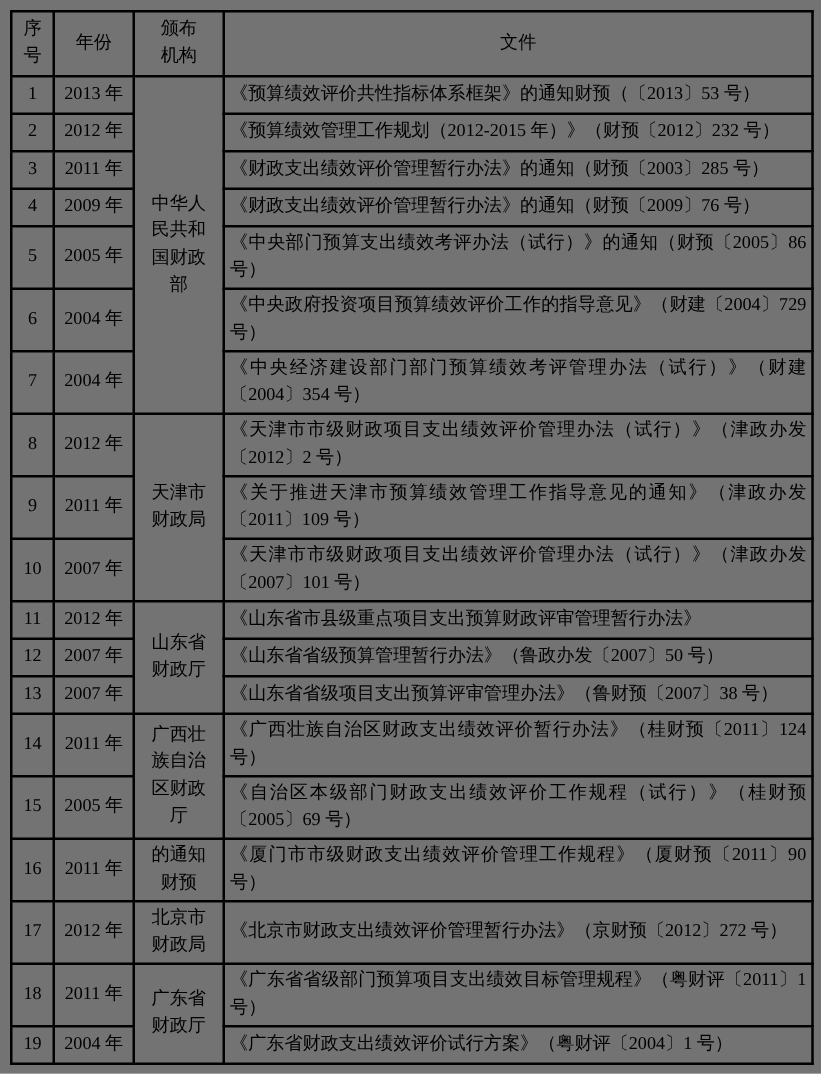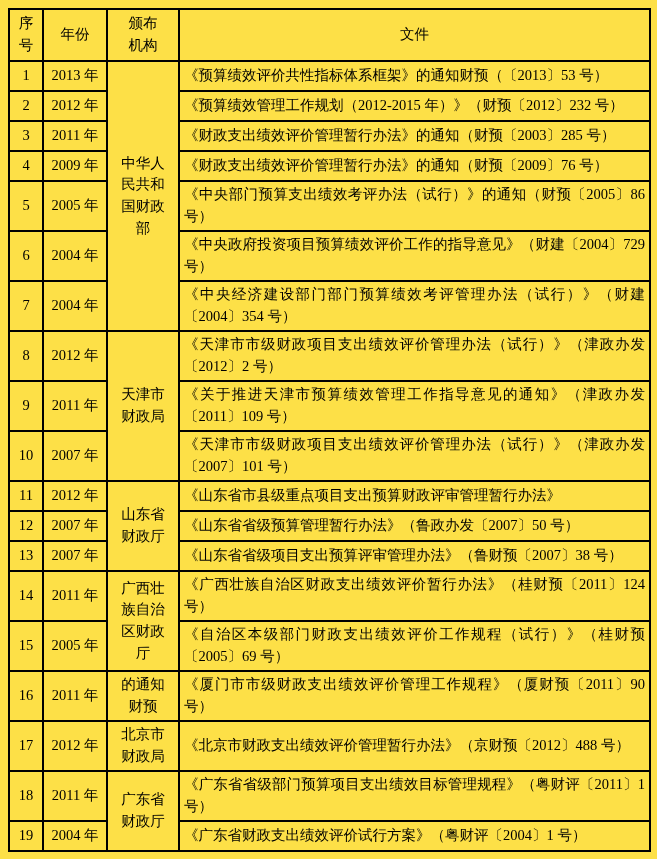--- a/index.html
+++ b/index.html
@@ -3,21 +3,21 @@
 <meta charset="utf-8">
 <style>
   html, body {
     margin: 0;
     padding: 0;
     background: #ffffff;
   }
   .page {
     width: 657px;
     height: 859px;
-    background: #fde047;
+    background: #737373;
     box-sizing: border-box;
     padding: 8px;
     font-family: "Liberation Serif", "DejaVu Serif", serif;
     color: #000000;
   }
   table.reg-table {
     border-collapse: collapse;
     table-layout: fixed;
     width: 641px;
     font-size: 14.5px;
@@ -154,21 +154,21 @@
       <tr class="row-d">
         <td class="c-no">16</td>
         <td class="c-year">2011 年</td>
         <td class="c-agency"><span class="agency-inner">的通知财预</span></td>
         <td class="c-doc">《厦门市市级财政支出绩效评价管理工作规程》（厦财预〔2011〕90 号）</td>
       </tr>
       <tr class="row-d">
         <td class="c-no">17</td>
         <td class="c-year">2012 年</td>
         <td class="c-agency"><span class="agency-inner">北京市财政局</span></td>
-        <td class="c-doc">《北京市财政支出绩效评价管理暂行办法》（京财预〔2012〕488 号）</td>
+        <td class="c-doc">《北京市财政支出绩效评价管理暂行办法》（京财预〔2012〕272 号）</td>
       </tr>
       <tr class="row-d">
         <td class="c-no">18</td>
         <td class="c-year">2011 年</td>
         <td class="c-agency" rowspan="2"><span class="agency-inner">广东省财政厅</span></td>
         <td class="c-doc">《广东省省级部门预算项目支出绩效目标管理规程》（粤财评〔2011〕1 号）</td>
       </tr>
       <tr class="row-s">
         <td class="c-no">19</td>
         <td class="c-year">2004 年</td>

